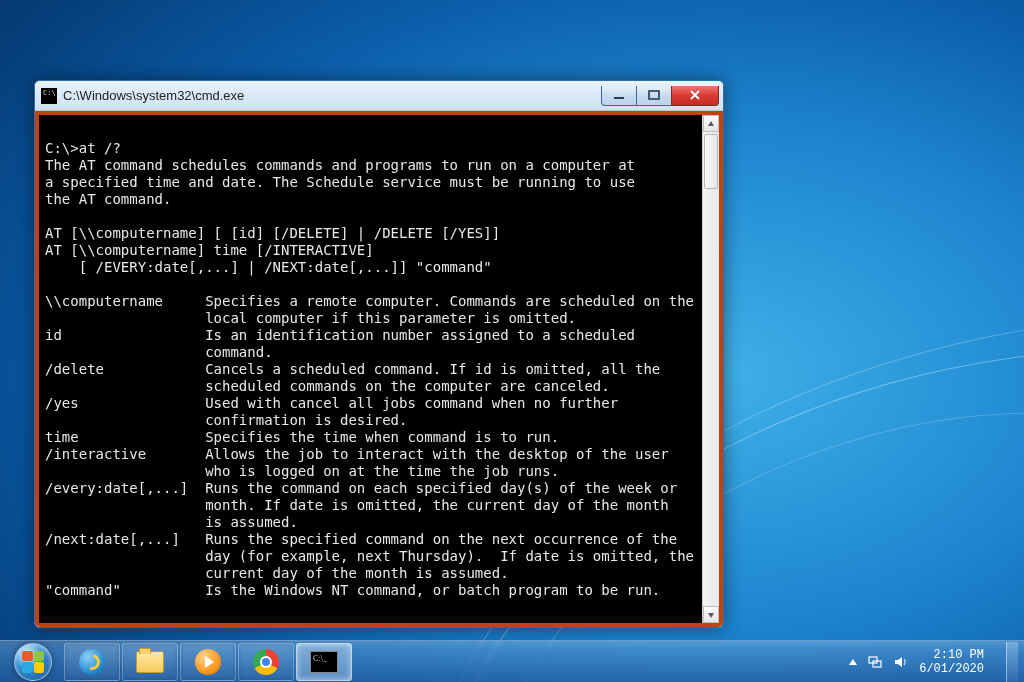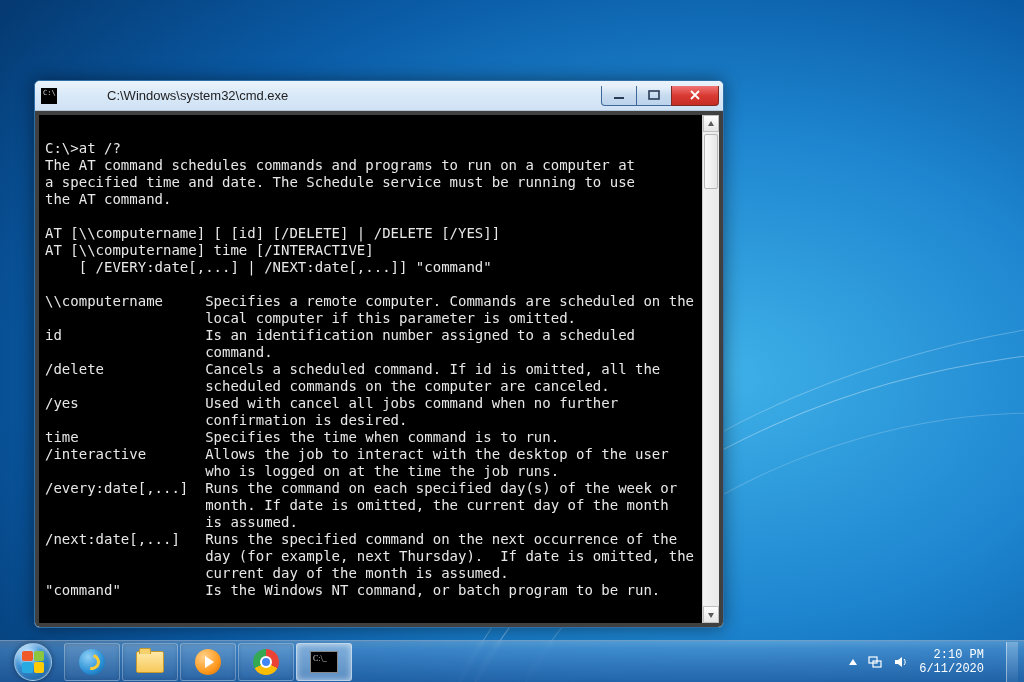--- a/index.html
+++ b/index.html
@@ -25,21 +25,20 @@
     box-shadow: 0 0 18px rgba(0,0,0,0.45);
     display: flex; flex-direction: column;
   }
   .titlebar {
     height: 30px;
     border-radius: 5px 5px 0 0;
     background: linear-gradient(to bottom, #eaf3fb 0%, #d9e9f8 50%, #cfe2f4 100%);
     display: flex; align-items: center;
     padding: 0 4px 0 6px;
     border-bottom: 1px solid #b6c9dc;
-    gap: 44px;
   }
   .titlebar .icon {
     width: 16px; height: 16px; margin-right: 6px;
     background: #000; position: relative;
   }
   .titlebar .icon::after{
     content:"C:\\"; color:#ccc; font: 7px/16px Consolas, monospace; position:absolute; left:2px; top:-3px;
   }
   .titlebar .title { font-size: 13px; color: #222; flex: 1; white-space: nowrap; overflow: hidden; text-overflow: ellipsis; }
   .winbtns { display: flex; gap: 0; }
@@ -57,21 +56,21 @@
     width: 48px;
     background: linear-gradient(to bottom, #f07676, #d93a32 50%, #c62d25 100%);
     border-color: #7d2a24;
     border-bottom-right-radius: 4px;
     color: #fff;
   }
   .winbtn svg { width: 12px; height: 10px; }
   .winbtn.max svg { width: 12px; height: 10px; }
   .client {
     flex: 1;
-    background: #404040;
+    background: #c2410c;
     border-radius: 0 0 5px 5px;
     padding: 4px;
     display: flex;
   }
   .console-wrap { flex:1; display:flex; }
   .console {
     flex: 1;
     background: #000;
     color: #e8e8e8;
     font: 14px/17px Consolas, "Lucida Console", monospace;
@@ -276,17 +275,17 @@
     <svg viewBox="0 0 16 16">
         <rect x="2" y="3" width="8" height="6" fill="none" stroke="#fff" stroke-width="1.2"></rect>
         <rect x="6" y="7" width="8" height="6" fill="none" stroke="#fff" stroke-width="1.2"></rect>
       </svg>
     <svg viewBox="0 0 16 16">
         <path d="M2 6h3l4-3v10l-4-3H2z" fill="#fff"></path>
         <path d="M11 5c1.5 1 1.5 5 0 6" stroke="#fff" fill="none"></path>
       </svg>
     <div class="clock">
       <div>2:10 PM</div>
-      <div>6/11/2020</div>
+      <div>6/01/2020</div>
     </div>
     <div class="showdesk"></div>
   </div>
 </div>
 
 </body></html>

